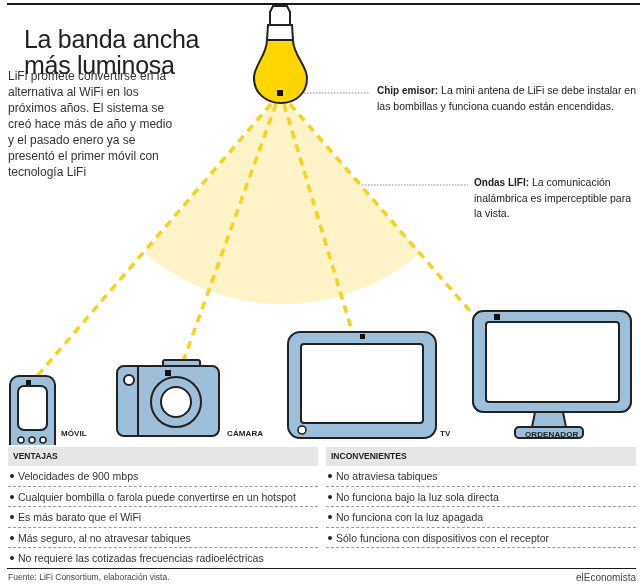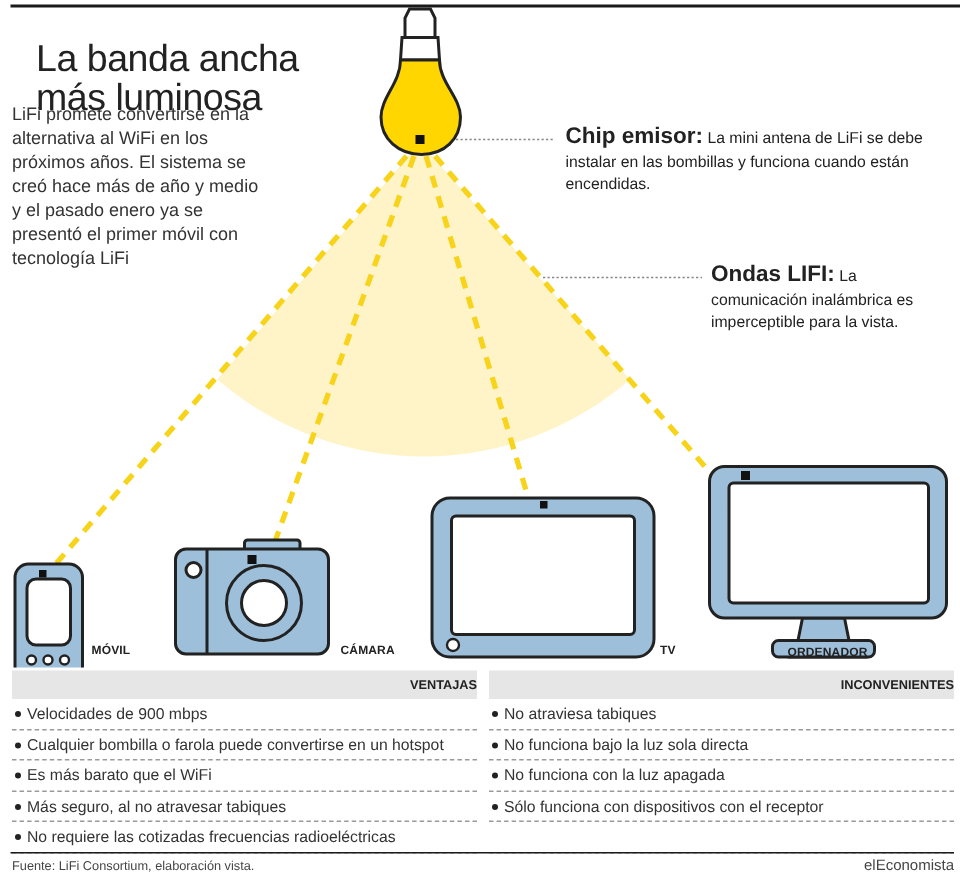--- a/index.html
+++ b/index.html
@@ -4,31 +4,31 @@
 <style>
   html, body { margin: 0; padding: 0; background: #ffffff; }
   body { width: 640px; height: 588px; position: relative; overflow: hidden;
          font-family: "Liberation Sans", sans-serif; color: #222; }
   .top-rule { position: absolute; left: 7px; right: 0; top: 3px; height: 2px; background: #1a1a1a; }
   .title { position: absolute; left: 8px; top: 10px; font-size: 25px; line-height: 26px;
            color: #222; font-weight: normal; letter-spacing: -0.3px; margin: 16px; }
   .intro { position: absolute; left: 8px; top: 68px; width: 170px; font-size: 12px;
            line-height: 16px; color: #333; margin: 0; }
   .callout { position: absolute; font-size: 10.5px; line-height: 15.5px; color: #222; }
-  .callout b { font-weight: bold; font-size: 15px; }
+  .callout b { font-weight: bold; font-size: 10px; }
   #callout-chip { left: 377px; top: 83px; width: 260px; }
   #callout-waves { left: 474px; top: 175px; width: 160px; }
   svg.illus { position: absolute; left: 0; top: 0; }
   .dev-label { position: absolute; font-size: 8px; font-weight: bold; color: #222; letter-spacing: 0.1px; }
   .lists { position: absolute; left: 8px; top: 447px; width: 628px; }
   .col { position: absolute; top: 0; width: 310px; }
   .col.left { left: 0; }
   .col.right { left: 318px; width: 310px; }
   .col-head { background: #e6e6e6; height: 19px; line-height: 19px; font-size: 8.5px;
-              font-weight: bold; padding-left: 5px; color: #222; text-align: right; }
+              font-weight: bold; padding-left: 5px; color: #222; }
   .col ul { list-style: none; margin: 0; padding: 0; }
   .col li { height: 19.5px; line-height: 20px; font-size: 10.5px; color: #333;
             border-bottom: 1px dashed #9a9a9a; padding-left: 10px; position: relative; white-space: nowrap; }
   .col li::before { content: ""; position: absolute; left: 2px; top: 8px; width: 4px; height: 4px;
                     border-radius: 50%; background: #222; }
   .col li.empty::before { display: none; }
   .bottom-rule { position: absolute; left: 7px; right: 4px; top: 568px; height: 1px; background: #1a1a1a; }
   .source { position: absolute; left: 8px; top: 572px; font-size: 8.5px; color: #444; }
   .brand { position: absolute; right: 4px; top: 572px; font-size: 10px; color: #444; }
 </style>

